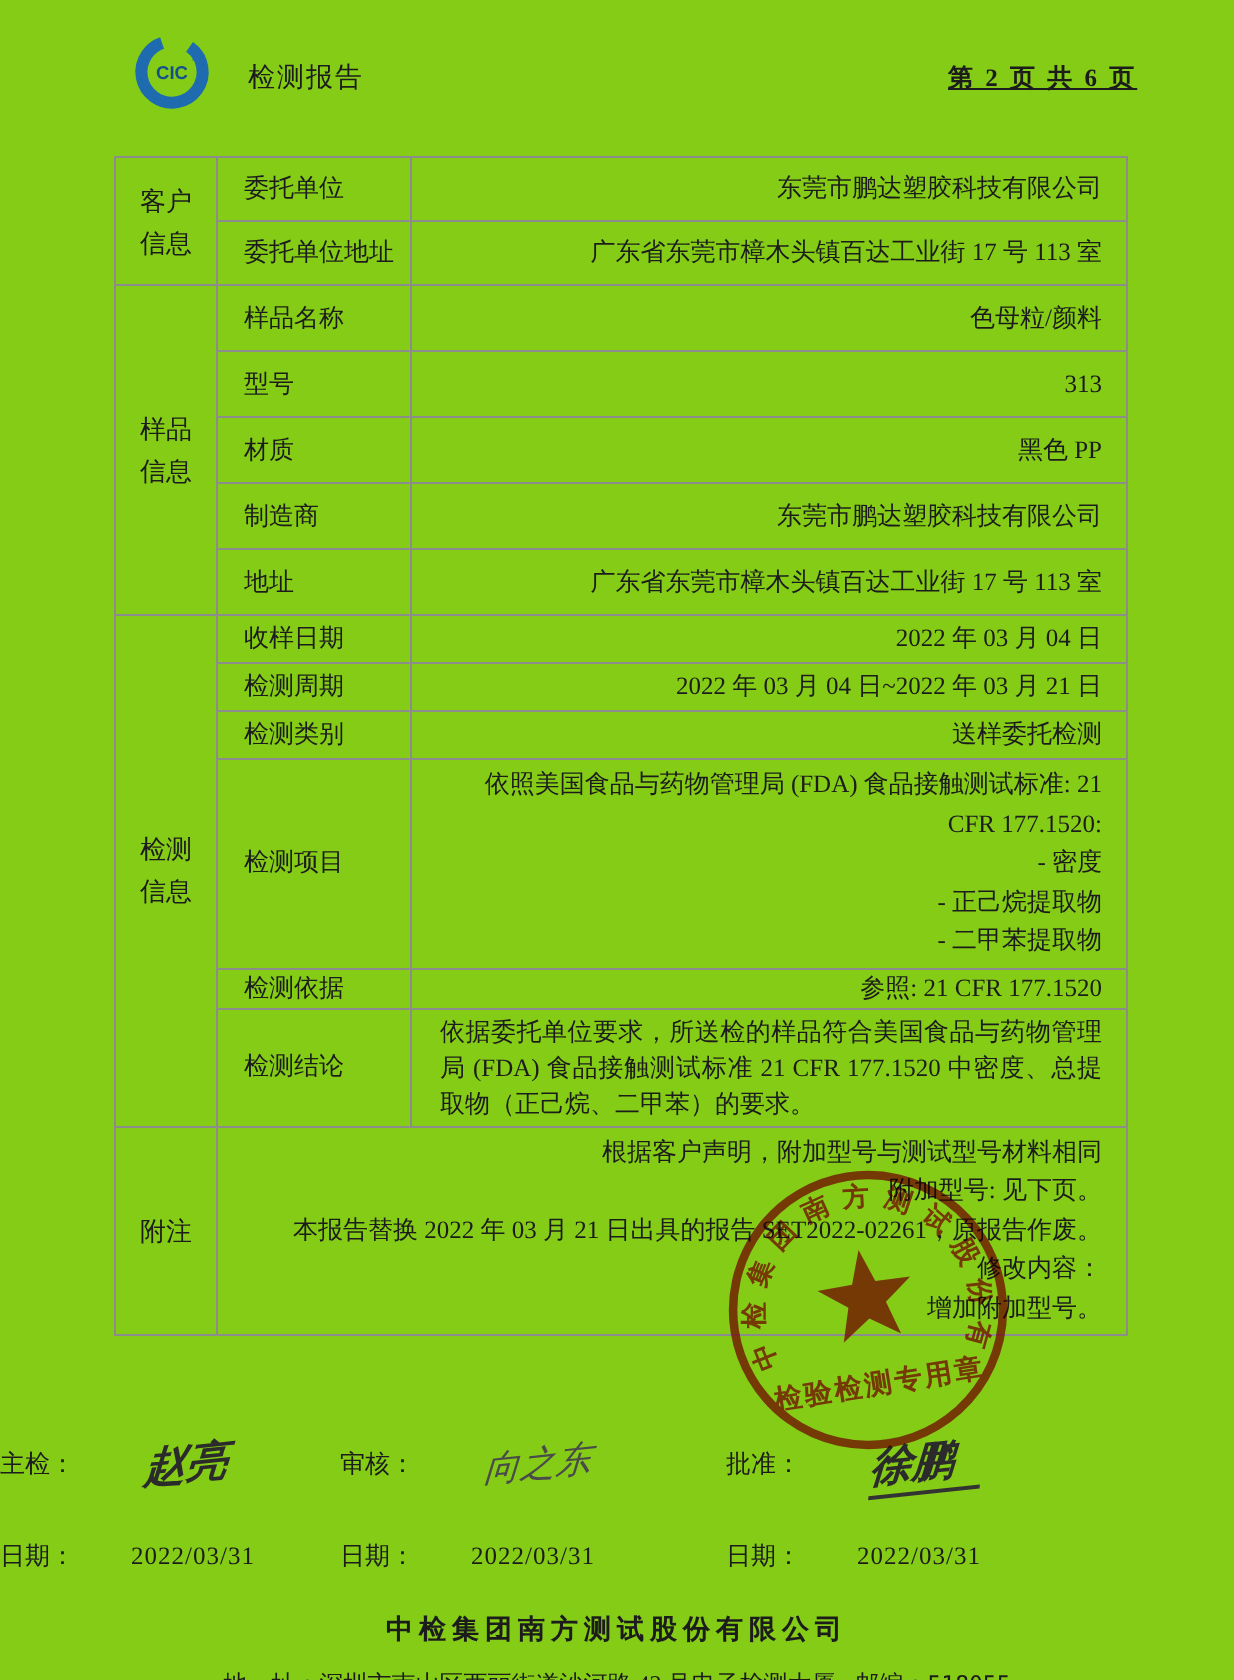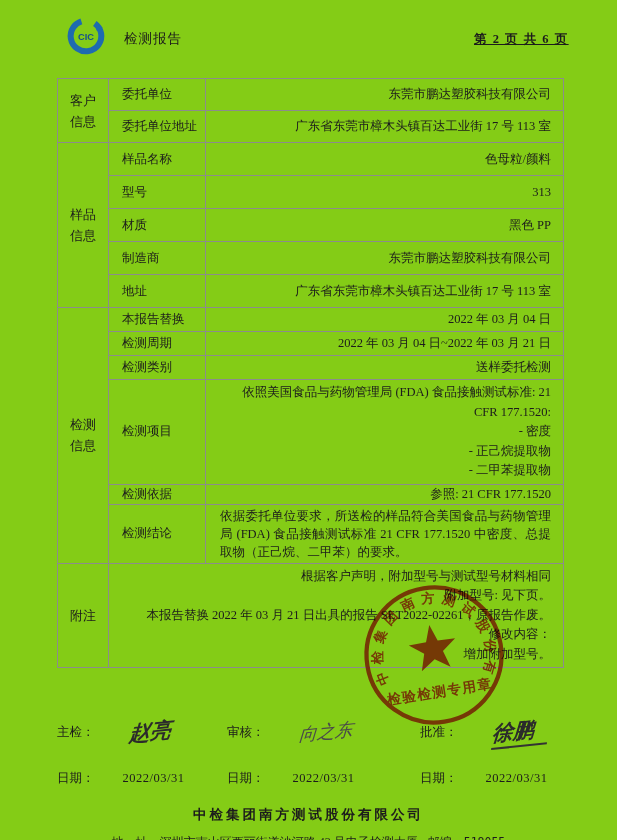--- a/index.html
+++ b/index.html
@@ -20,21 +20,21 @@
   table.main { border-collapse:collapse; margin-left:57px; width:506px; table-layout:fixed; }
   table.main td { border:1px solid #8c8c8c; vertical-align:middle; }
   col.c1 { width:51px; } col.c2 { width:97px; } col.c3 { width:358px; }
   td.sec { text-align:center; font-size:13px; line-height:21px; }
   td.f { padding-left:13px; }
   td.v { padding-left:14px; padding-right:12px;text-align:right; }
   tr.h32 { height:32px; } tr.h33 { height:33px; } tr.h24 { height:24px; } tr.h20 { height:20px; }
   td.multi { padding-top:3px; padding-bottom:3px; line-height:19.5px; vertical-align:top; }
   td.just { line-height:18px; text-align:justify; padding-top:2px; padding-bottom:2px; }
   
-  .sign-row, .date-row { display:flex; margin-left:57px; width:506px; }
+  .sign-row, .date-row { display:flex; width:506px; }
   .sign-row { margin-top:44px; height:40px; }
   .date-row { margin-top:16px; height:20px; }
   .sg1 { width:170px; } .sg2 { width:193px; } .sg3 { width:143px; }
   .sg1,.sg2,.sg3 { display:flex; align-items:center; }
   .role { font-size:12.5px; white-space:nowrap; }
   .sig { display:inline-block; margin-left:34px; font-size:21px; font-weight:bold;
          font-style:italic; color:#2b2b2b; transform:rotate(-6deg) skewX(-10deg); white-space:nowrap; }
   .sig.light { font-weight:normal; font-size:18px; color:#4a4a4a; }
   .sig.flourish { border-bottom:2px solid #333; padding-right:14px; }
   .dateval { margin-left:28px; font-size:12.5px; letter-spacing:0.5px; }
@@ -109,21 +109,21 @@
       <tr class="h33">
         <td class="f">地址</td>
         <td class="v">广东省东莞市樟木头镇百达工业街 17 号 113 室</td>
       </tr>
 
       <tr class="h24">
         <td class="sec" rowspan="6">
           <div>检测</div>
           <div>信息</div>
         </td>
-        <td class="f">本报告替换</td>
+        <td class="f">收样日期</td>
         <td class="v">2022 年 03 月 04 日</td>
       </tr>
       <tr class="h24">
         <td class="f">检测周期</td>
         <td class="v">2022 年 03 月 04 日~2022 年 03 月 21 日</td>
       </tr>
       <tr class="h24">
         <td class="f">检测类别</td>
         <td class="v">送样委托检测</td>
       </tr>

